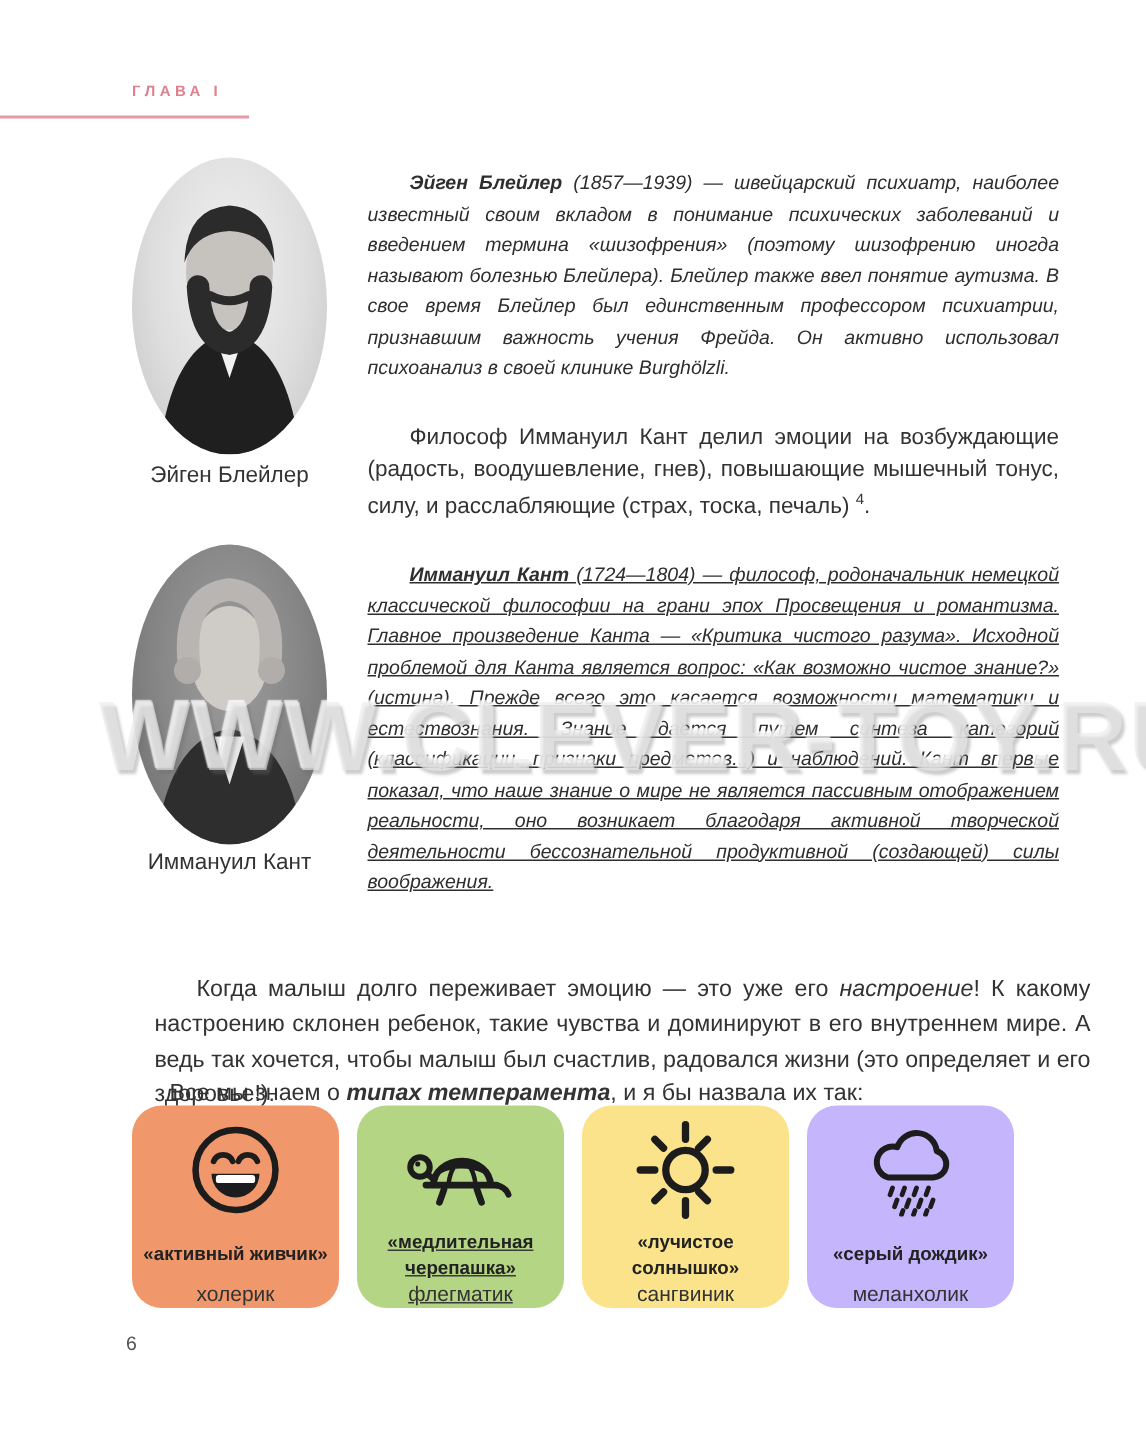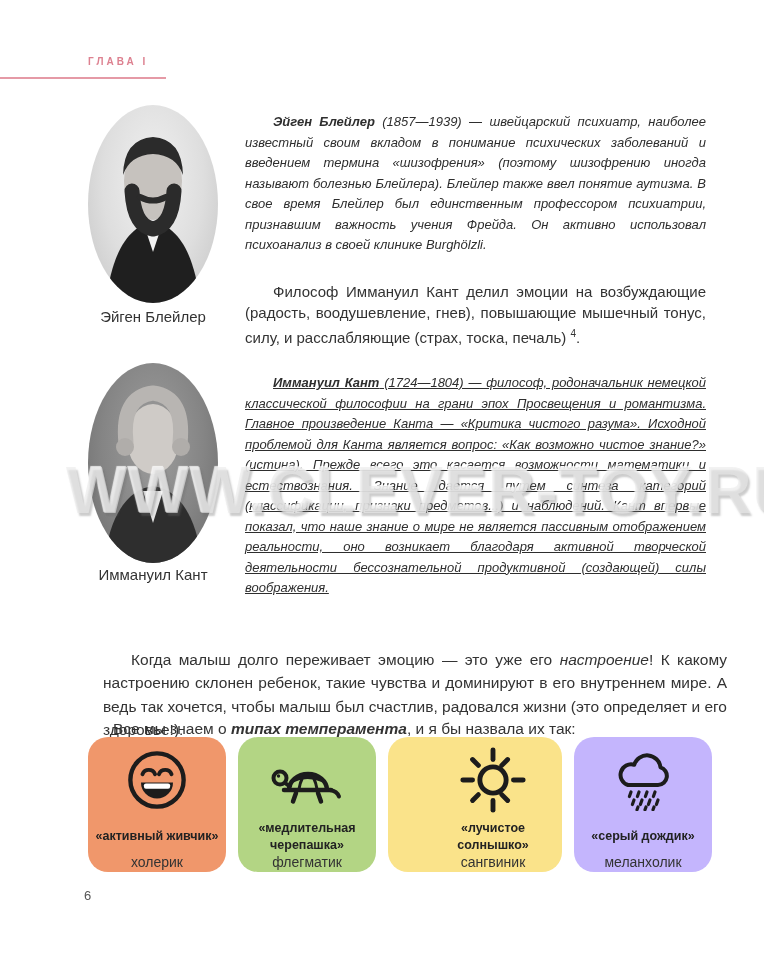--- a/index.html
+++ b/index.html
@@ -179,38 +179,38 @@
         <path d="M17 26 a 7 7 0 0 1 13 0" stroke-width="4" stroke-linecap="round"></path>
         <path d="M34 26 a 7 7 0 0 1 13 0" stroke-width="4" stroke-linecap="round"></path>
         <path d="M15.5 34.5 h33 a16.5 16.5 0 0 1 -33 0 z" fill="#1c1c1c" stroke="none"></path>
         <rect x="18.5" y="35.5" width="27" height="5.5" rx="2" fill="#ffffff" stroke="none"></rect>
       </svg>
     </div>
     <div class="card-label">«активный живчик»</div>
     <div class="card-name">холерик</div>
   </div>
 
-  <div class="card" style="background-color: rgb(179, 213, 132);">
+  <div class="card" style="background-color: rgb(179, 213, 132); text-decoration: underline;">
     <div class="card-icon">
       <svg width="76" height="56" viewBox="0 0 76 56" fill="none" stroke="#1c1c1c">
         <path d="M20 38 a19 16 0 0 1 38 0" stroke-width="4.5"></path>
         <path d="M15 38 h47" stroke-width="4.5" stroke-linecap="round"></path>
         <path d="M30 37 q2 -13 9 -15 M48 37 q-2 -13 -9 -15 M24 29 q14 -7 30 0" stroke-width="3"></path>
         <circle cx="11" cy="26" r="6.5" stroke-width="4"></circle>
         <circle cx="9.5" cy="24" r="1.7" fill="#1c1c1c" stroke="none"></circle>
         <path d="M15.5 30.5 L22 35.5" stroke-width="4"></path>
         <path d="M27 41 l-3 8.5 M49 41 l3 8.5" stroke-width="4.5" stroke-linecap="round"></path>
         <path d="M61 38 q7 1 9 6.5" stroke-width="4" stroke-linecap="round"></path>
       </svg>
     </div>
     <div class="card-label">«медлительная черепашка»</div>
     <div class="card-name">флегматик</div>
   </div>
 
-  <div class="card" style="background-color: rgb(250, 227, 138); padding-left: 36px;">
+  <div class="card" style="background-color: rgb(250, 227, 138);">
     <div class="card-icon">
       <svg width="74" height="74" viewBox="0 0 76 76" fill="none" stroke="#1c1c1c" stroke-linecap="round">
         <circle cx="38" cy="38" r="13.5" stroke-width="5"></circle>
         <path d="M38 7 v10" stroke-width="5"></path>
         <path d="M38 59 v10" stroke-width="5"></path>
         <path d="M7 38 h10" stroke-width="5"></path>
         <path d="M59 38 h10" stroke-width="5"></path>
         <path d="M17 17 l6 6" stroke-width="5"></path>
         <path d="M53 17 l-6 6" stroke-width="5"></path>
         <path d="M17 59 l6 -6" stroke-width="5"></path>

